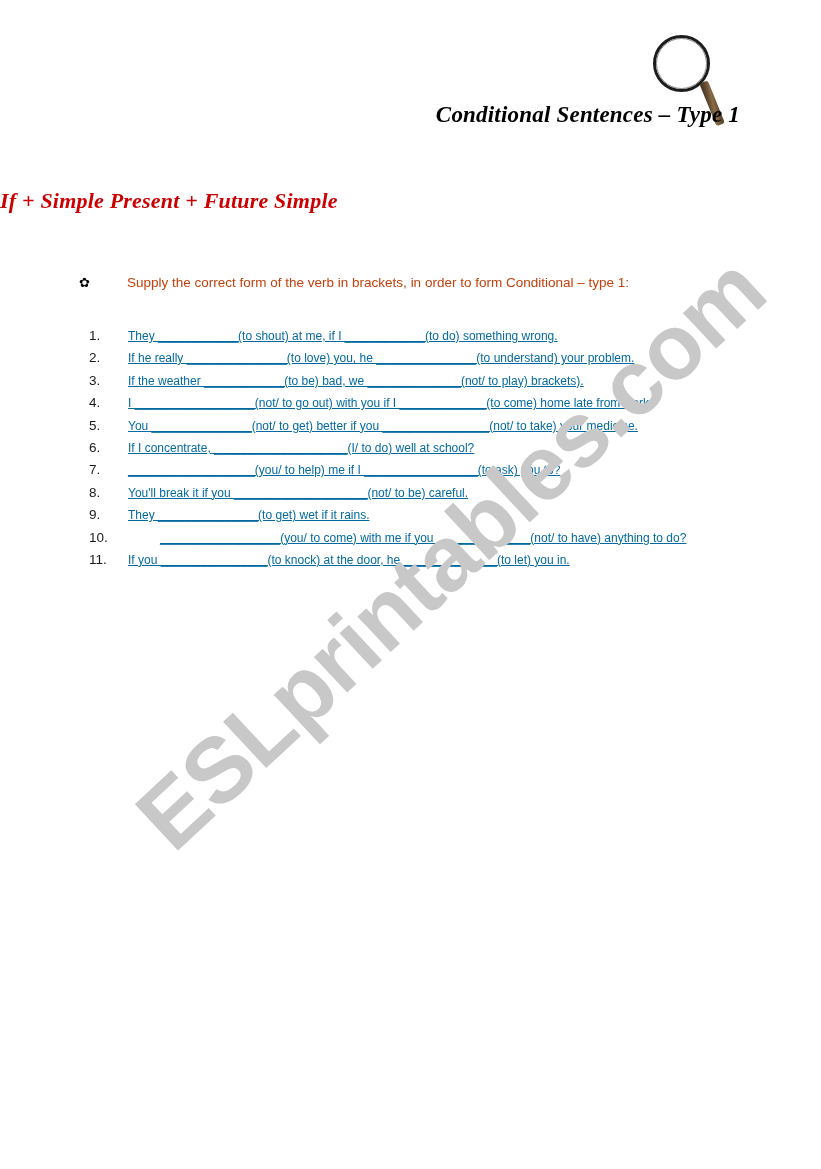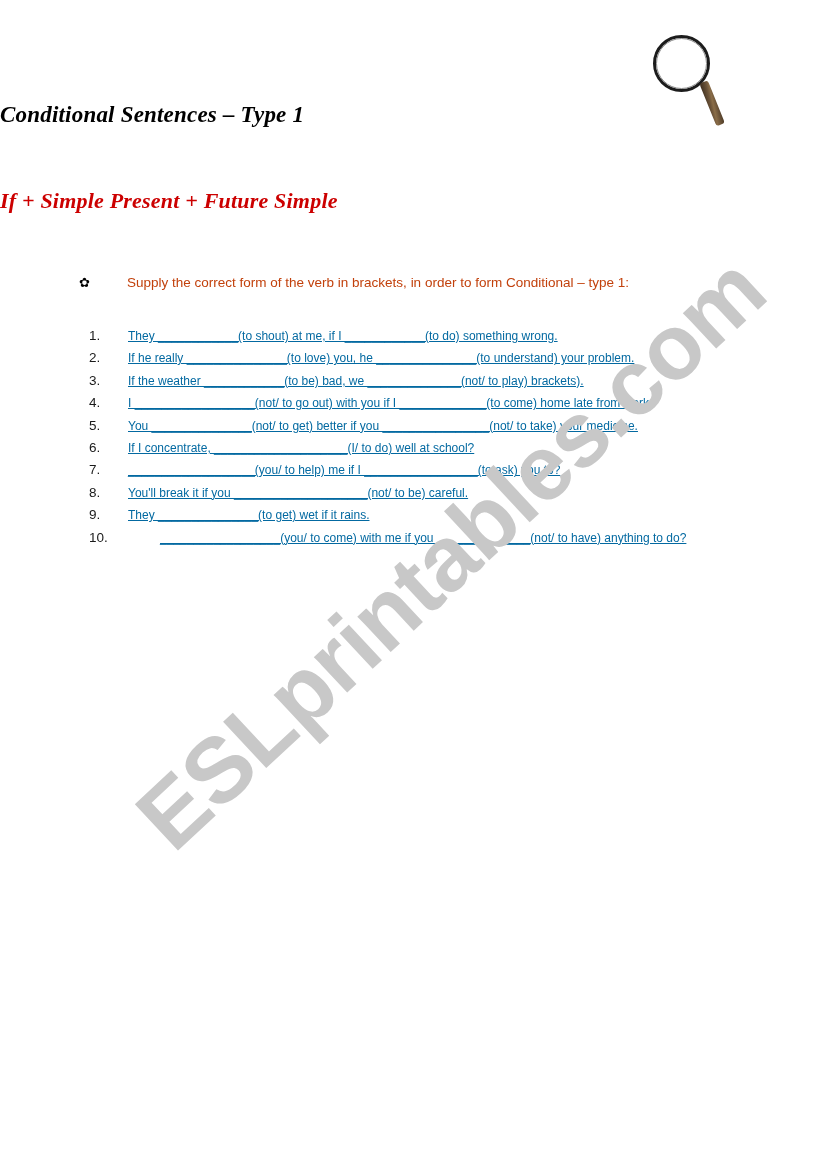--- a/index.html
+++ b/index.html
@@ -57,21 +57,21 @@
     transform: rotate(-22deg);
     transform-origin: top center;
   }
 
   
   .title {
     position: absolute;
     left: 0;
     top: 102px;
     width: 740px;
-    text-align: left;
+    text-align: right;
     font-family: "Liberation Serif", serif;
     font-weight: bold;
     font-style: italic;
     font-size: 23px;
     color: #000000;
     letter-spacing: 0.2px;
   }
   .subtitle {
     position: absolute;
     left: 0;
@@ -211,17 +211,21 @@
         <span class="body">You'll break it if you ____________________(not/ to be) careful.</span>
       </div>
       <div class="item">
         <span class="num">9.</span>
         <span class="body">They _______________(to get) wet if it rains.</span>
       </div>
       <div class="item justify">
         <span class="num">10.</span>
         <span class="body">__________________(you/ to come) with me if you ______________(not/ to have) anything to do?</span>
       </div>
+      <div class="item">
+        <span class="num">11.</span>
+        <span class="body">If you ________________(to knock) at the door, he ______________(to let) you in.</span>
+      </div>
     </div>
 
   <div id="watermark">ESLprintables.com</div>
 
 </div>
 
 </body></html>

